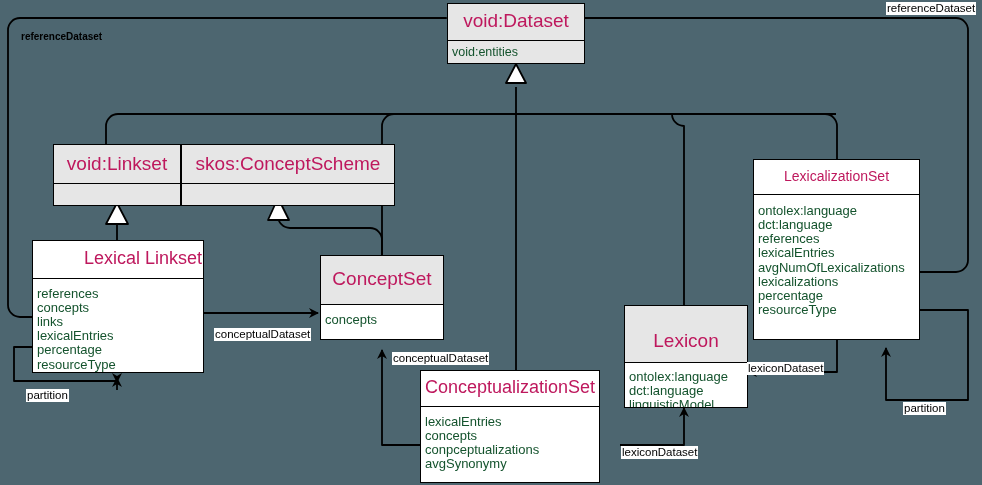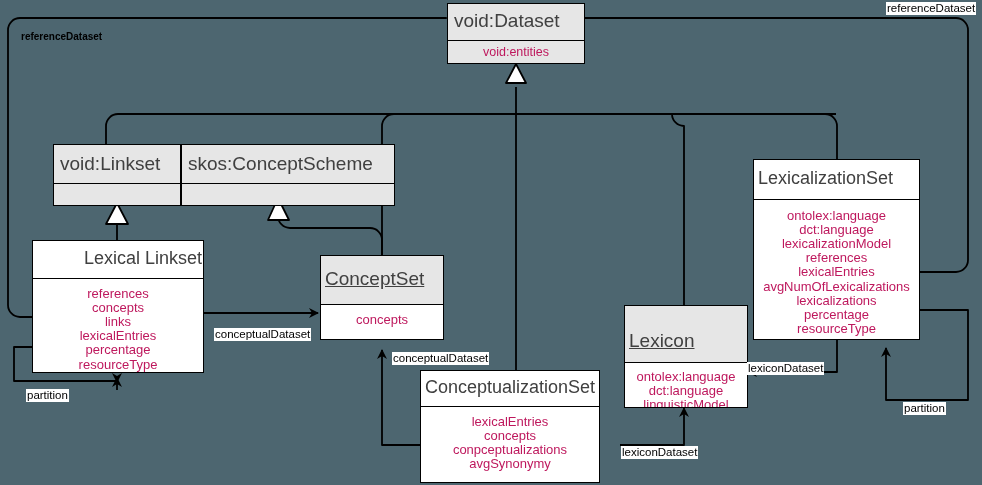--- a/index.html
+++ b/index.html
@@ -13,41 +13,42 @@
   svg.edges{position:absolute;left:0;top:0;width:982px;height:485px;}
 
   .umlclass{
     position:absolute;
     border:1.6px solid #000;
     background:#fff;
     box-sizing:border-box;
     overflow:hidden;
   }
   .umlclass .hdr{
+    text-align:center;
     font-size:19px;
     line-height:1.2;
     padding:6px 6px 7px 6px;
-    color:#404040;
+    color:#be185d;
     box-sizing:border-box;
     white-space:nowrap;
   }
   .umlclass .sep{height:0;border-top:1.6px solid #000;}
   .umlclass .attrs{
-    text-align:center;
+    text-align:left;
     font-size:13px;
     line-height:14.2px;
     padding:6px 4px 7px 4px;
-    color:#be185d;
+    color:#14532d;
     box-sizing:border-box;
   }
   .umlclass .attrs div{white-space:nowrap;}
   .umlclass.gray{background:#e6e6e6;}
   .umlclass.gray .hdr{background:#e6e6e6;}
   .umlclass.gray .attrs{background:#e6e6e6;}
-  .umlclass.hdrgray .hdr{background:#e6e6e6;text-decoration:underline;}
+  .umlclass.hdrgray .hdr{background:#e6e6e6;}
   .umlclass.hdrgray .attrs{background:#fff;}
   .umlclass.whitehdr .hdr{background:#fff;}
 
   .edgelabel{
     position:absolute;
     font-size:11.5px;
     line-height:13px;
     color:#000;
     background:#fff;
     padding:0 1px;
@@ -119,26 +120,25 @@
     <div class="attrs" style="height:22px;"></div>
   </div>
 
   <div class="umlclass gray" style="left:181px;top:144px;width:214px;height:62px;">
     <div class="hdr" style="padding-top:8px;">skos:ConceptScheme</div>
     <div class="sep"></div>
     <div class="attrs" style="height:22px;"></div>
   </div>
 
   <div class="umlclass whitehdr" style="left:753px;top:159px;width:167px;height:181px;">
-    <div class="hdr" style="padding:8px 4px 9px 4px;font-size:18px;">LexicalizationSet</div>
+    <div class="hdr" style="padding:8px 4px 9px 4px;font-size:14px;">LexicalizationSet</div>
     <div class="sep"></div>
     <div class="attrs" style="padding-top:9px;">
       <div>ontolex:language</div>
       <div>dct:language</div>
-      <div>lexicalizationModel</div>
       <div>references</div>
       <div>lexicalEntries</div>
       <div>avgNumOfLexicalizations</div>
       <div>lexicalizations</div>
       <div>percentage</div>
       <div>resourceType</div>
     </div>
   </div>
 
   <div class="umlclass whitehdr" style="left:32px;top:240px;width:172px;height:133px;">

